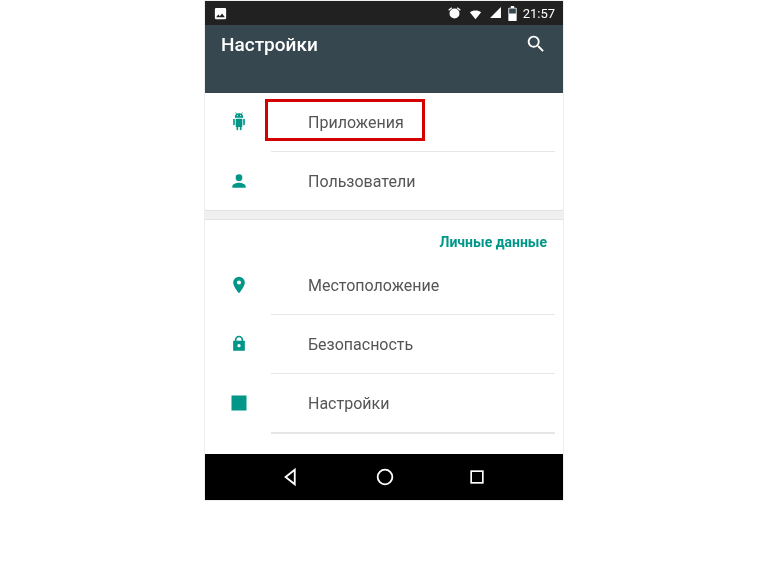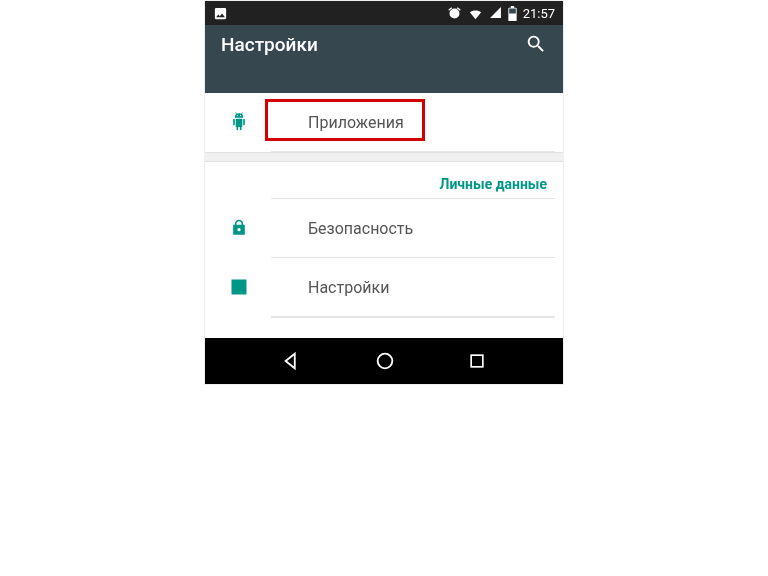--- a/index.html
+++ b/index.html
@@ -149,25 +149,41 @@
         <svg width="20" height="20" viewBox="0 0 24 24" fill="#009688">
             <path d="M6 8a1 1 0 0 0-1 1v6a1 1 0 0 0 2 0V9a1 1 0 0 0-1-1zm12 0a1 1 0 0 0-1 1v6a1 1 0 0 0 2 0V9a1 1 0 0 0-1-1zM8 8v9a1 1 0 0 0 1 1v3a1 1 0 0 0 2 0v-3h2v3a1 1 0 0 0 2 0v-3a1 1 0 0 0 1-1V8H8zm7.5-5.6l1-1.6-.8-.5-1 1.7A5 5 0 0 0 12 1.6a5 5 0 0 0-2.7.4l-1-1.7-.8.5 1 1.6A5 5 0 0 0 7 7h10a5 5 0 0 0-1.5-4.6zM10 5a.7.7 0 1 1 .7-.7A.7.7 0 0 1 10 5zm4 0a.7.7 0 1 1 .7-.7A.7.7 0 0 1 14 5z"></path>
           </svg>
       </span>
       <span class="label">Приложения</span>
     </div>
     <div class="divider"></div>
 
     <div class="highlight" style="left:60px; top:6px; width:160px; height:42px;"></div>
 
+    <div class="list-item">
+      <span class="icon-wrap">
+        <svg width="20" height="20" viewBox="0 0 24 24" fill="#009688">
+            <path d="M12 12a4 4 0 1 0-4-4 4 4 0 0 0 4 4zm0 2c-3 0-8 1.5-8 4.5V20h16v-1.5C20 15.5 15 14 12 14z"></path>
+          </svg>
+      </span>
+      <span class="label">Пользователи</span>
+    </div>
 
     <div class="section-gap"></div>
 
     <div class="section-header">Личные данные</div>
 
+    <div class="list-item">
+      <span class="icon-wrap">
+        <svg width="20" height="20" viewBox="0 0 24 24" fill="#009688">
+            <path d="M12 2a7 7 0 0 0-7 7c0 5 7 13 7 13s7-8 7-13a7 7 0 0 0-7-7zm0 9.5A2.5 2.5 0 1 1 14.5 9 2.5 2.5 0 0 1 12 11.5z"></path>
+          </svg>
+      </span>
+      <span class="label">Местоположение</span>
+    </div>
     <div class="divider"></div>
 
     <div class="list-item">
       <span class="icon-wrap">
         <svg width="20" height="20" viewBox="0 0 24 24" fill="#009688">
             <path d="M17 8V7a5 5 0 0 0-10 0v1H5v12h14V8zm-8-1a3 3 0 0 1 6 0v1H9zm3 9a2 2 0 1 1 2-2 2 2 0 0 1-2 2z"></path>
           </svg>
       </span>
       <span class="label">Безопасность</span>
     </div>

